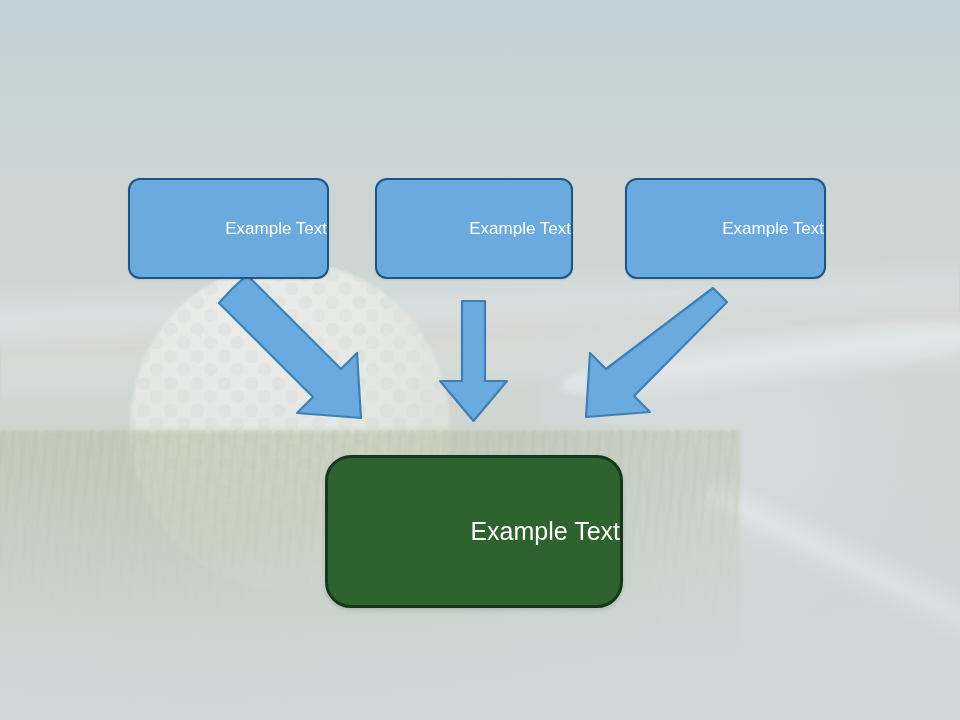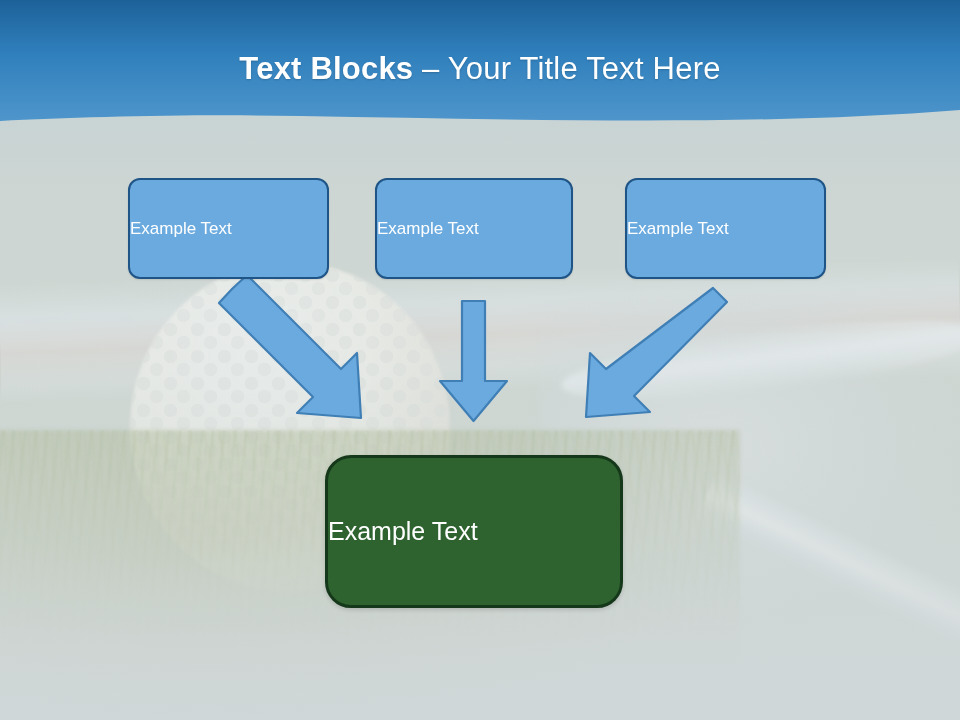--- a/index.html
+++ b/index.html
@@ -128,21 +128,21 @@
     font-size:31px;line-height:40px;letter-spacing:.2px;
     text-shadow:0 1px 2px rgba(0,0,0,.18);
     white-space:nowrap;
   }
   .title .t-bold{font-weight:bold;}
   .title .t-reg{font-weight:normal;}
 
   
   .box{
     position:absolute;box-sizing:border-box;
-    display:flex;align-items:center;justify-content:flex-start;
+    display:flex;align-items:center;justify-content:flex-end;
     color:#ffffff;
   }
   .box-blue{
     background:#6aaadf;
     border:2px solid #1f5486;
     border-radius:12px;
     font-size:17px;
     box-shadow:0 1px 2px rgba(0,0,0,.10);
   }
   .box-green{
@@ -170,35 +170,20 @@
   <div class="bg-layer bg-band2"></div>
   <div class="bg-layer bg-ball"></div>
   <div class="bg-layer bg-ball-dimples"></div>
   <div class="bg-layer bg-clubhead"></div>
   <div class="bg-layer bg-clubedge"></div>
   <div class="bg-layer bg-shaft"></div>
   <div class="bg-layer bg-grass"></div>
   <div class="bg-layer bg-grass-blades"></div>
   <div class="bg-layer bg-wash"></div>
 
-  <div class="header">
-    <svg width="960" height="140" viewBox="0 0 960 140">
-      <defs>
-        <linearGradient id="hdrGrad" x1="0" y1="0" x2="0" y2="1">
-          <stop offset="0%" stop-color="#1d6199"></stop>
-          <stop offset="45%" stop-color="#3080bd"></stop>
-          <stop offset="100%" stop-color="#4e95cb"></stop>
-        </linearGradient>
-      </defs>
-      <path d="M0,0 L960,0 L960,110 C760,126 540,120 300,116 C190,114 80,117 0,121 Z" fill="url(#hdrGrad)"></path>
-    </svg>
-    <div class="title">
-      <span class="t-bold">Text Blocks</span><span class="t-reg"> – </span><span class="t-reg">Your Title Text Here</span>
-    </div>
-  </div>
 
   <svg class="arrows" viewBox="0 0 960 720">
 
     <g>
       <path d="M232,289 L247,275 L341,369 L357,353 L361,418 L297,413 L313,397 L219,303 Z" fill="#6aaadf" stroke="#3f7fb5" stroke-width="2.2" stroke-linejoin="round"></path>
     </g>
 
     <g>
       <path d="M462,301 L485,301 L485,381 L507,381 L473.5,421 L440,381 L462,381 Z" fill="#6aaadf" stroke="#3f7fb5" stroke-width="2.2" stroke-linejoin="round"></path>
     </g>

